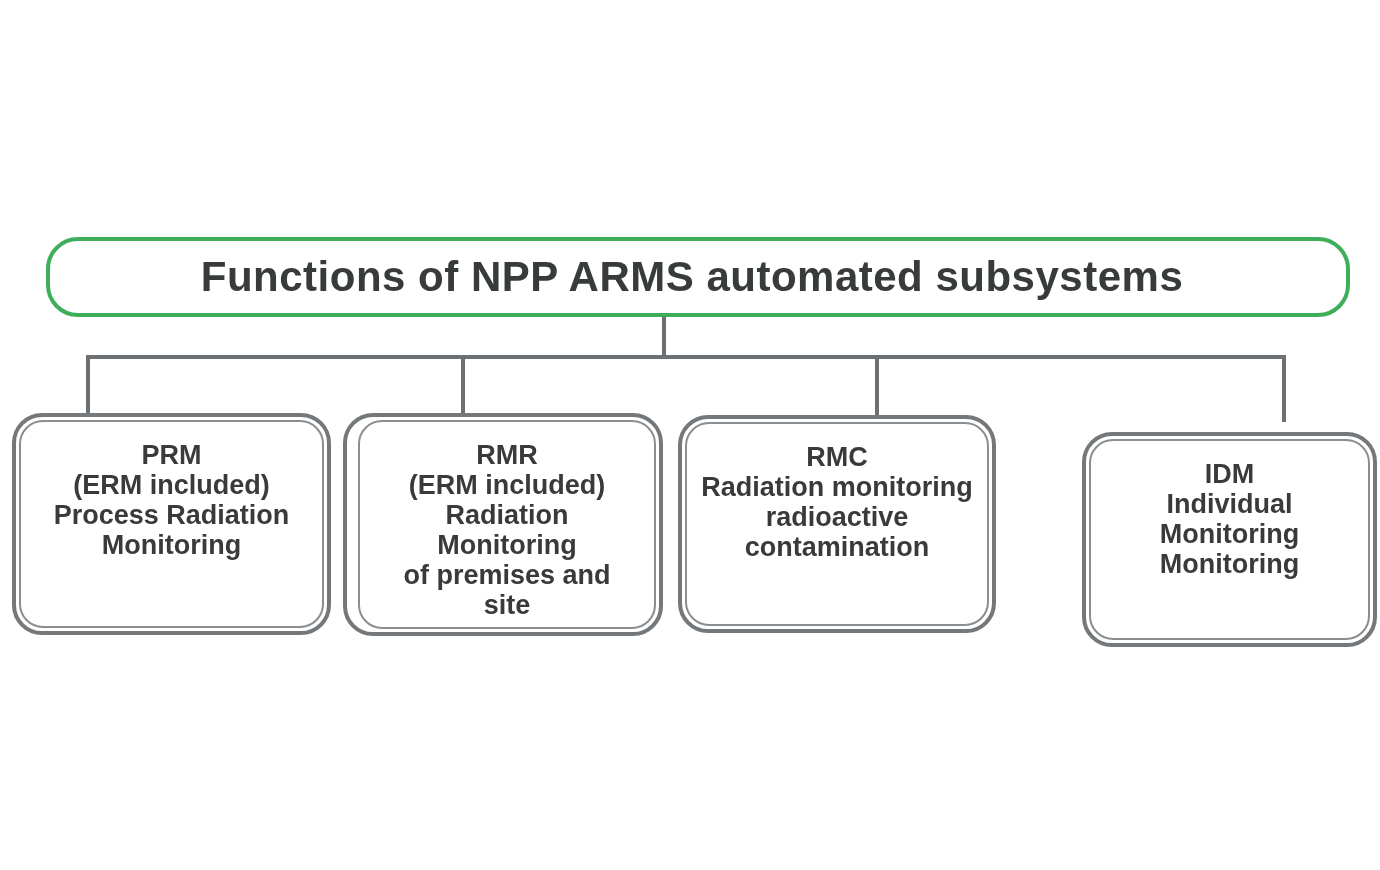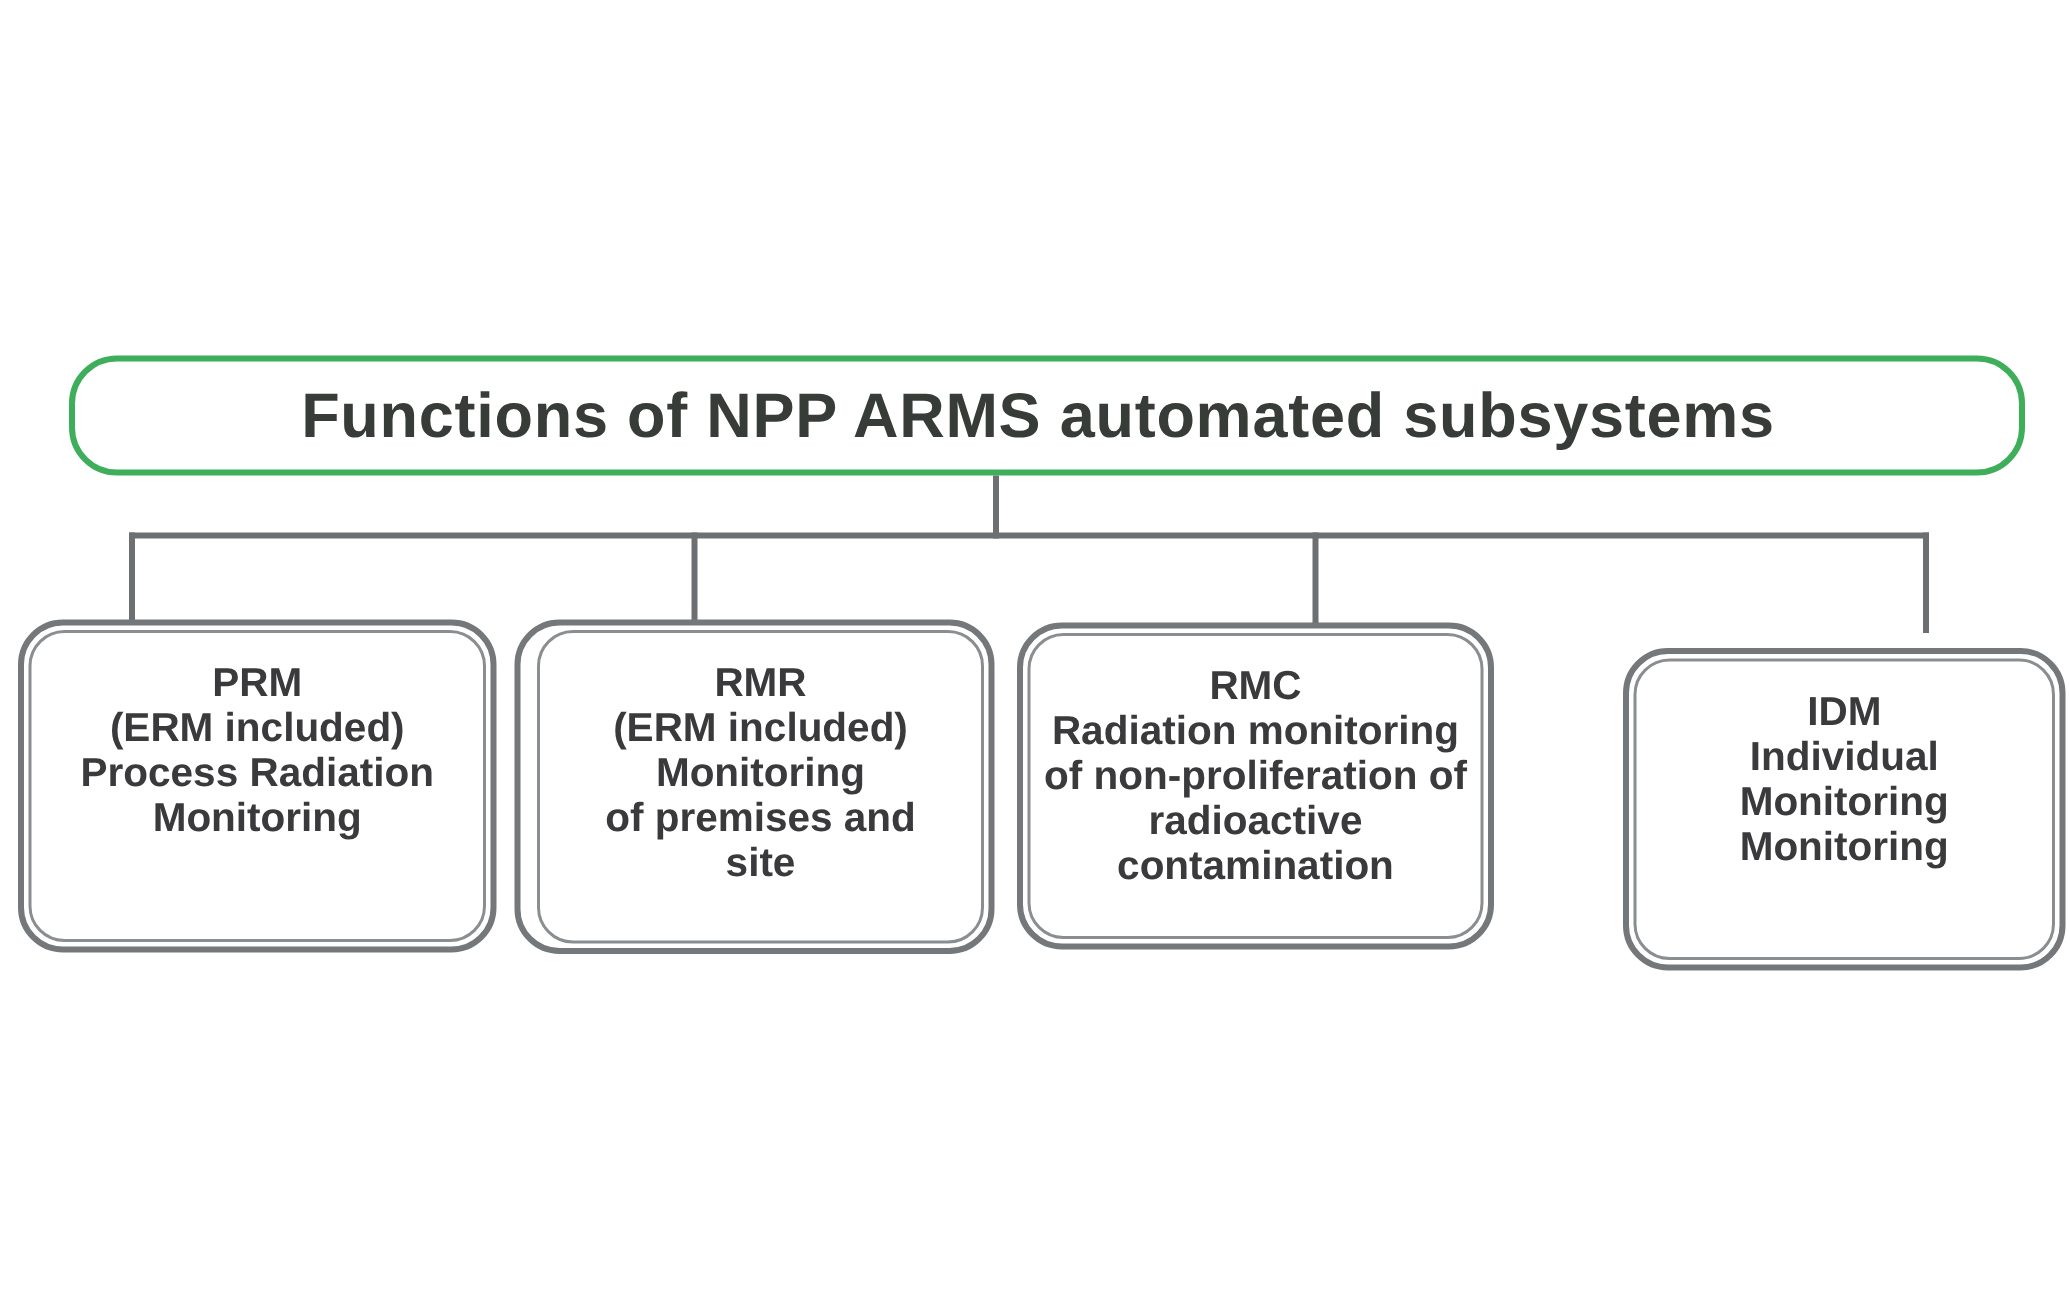--- a/index.html
+++ b/index.html
@@ -106,31 +106,31 @@
       <div class="node-line">(ERM included)</div>
       <div class="node-line">Process Radiation</div>
       <div class="node-line">Monitoring</div>
     </div>
   </div>
 
   <div class="node node-rmr">
     <div class="node-inner">
       <div class="node-line">RMR</div>
       <div class="node-line">(ERM included)</div>
+      <div class="node-line">Radiation</div>
       <div class="node-line">Monitoring</div>
       <div class="node-line">of premises and</div>
       <div class="node-line">site</div>
     </div>
   </div>
 
   <div class="node node-rmc">
     <div class="node-inner">
       <div class="node-line">RMC</div>
       <div class="node-line">Radiation monitoring</div>
-      <div class="node-line">of non-proliferation of</div>
       <div class="node-line">radioactive</div>
       <div class="node-line">contamination</div>
     </div>
   </div>
 
   <div class="node node-idm">
     <div class="node-inner">
       <div class="node-line">IDM</div>
       <div class="node-line">Individual</div>
       <div class="node-line">Monitoring</div>

